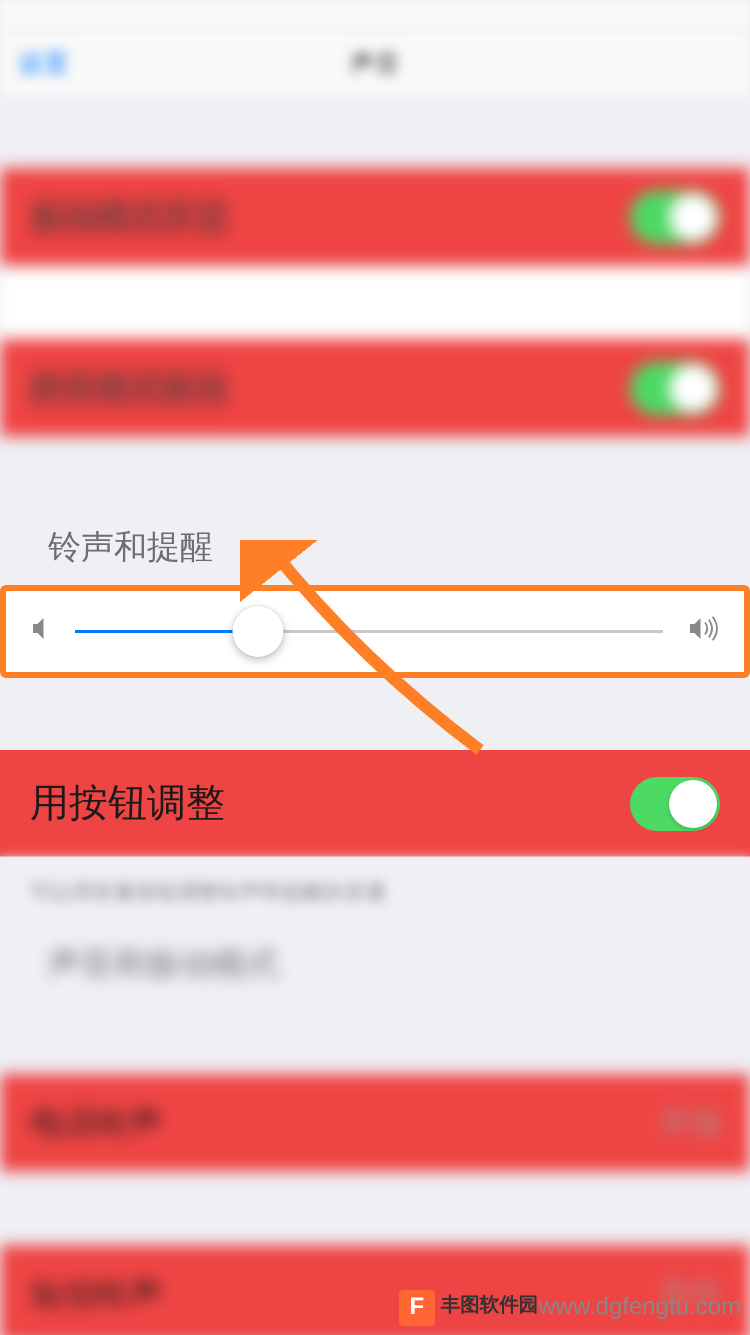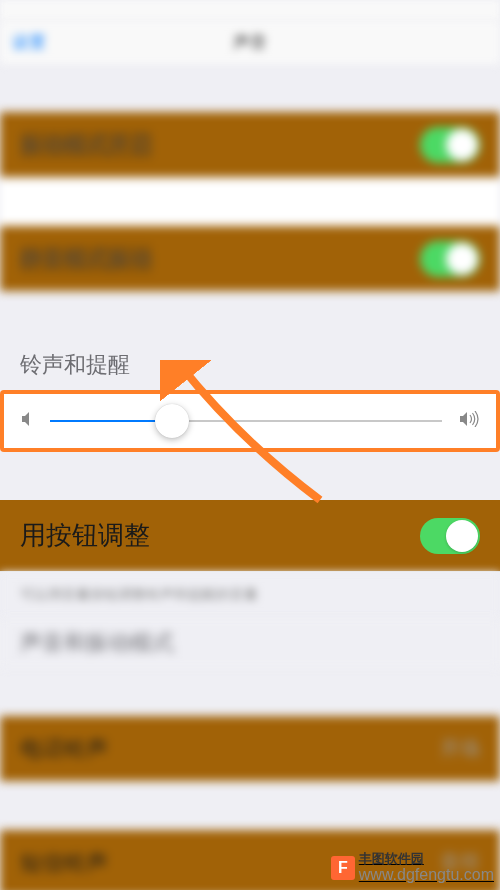--- a/index.html
+++ b/index.html
@@ -45,21 +45,21 @@
       background: #fff;
       filter: blur(5px);
     }
     .row {
       height: 66px;
       display: flex;
       align-items: center;
       justify-content: space-between;
       padding: 0 20px;
       border-bottom: 1px solid #e5e5e5;
-      background: #a16207;
+      background: #ef4444;
       margin-top: 48px;
     }
     .row-label {
       font-size: 22px;
       color: #1a1a1a;
     }
     .toggle {
       width: 60px;
       height: 36px;
       border-radius: 18px;
@@ -74,21 +74,21 @@
       position: absolute;
       top: 2px;
       right: 2px;
       box-shadow: 0 1px 3px rgba(0,0,0,0.2);
     }
     .section-gap {
       height: 48px;
       background: #efeff4;
     }
     .section-header {
-      padding: 10px 20px;
+      padding: 10px 32px;
       font-size: 22px;
       color: #6d6d72;
       background: #efeff4;
     }
     .slider-row {
       background: #fff;
       height: 62px;
       display: flex;
       align-items: center;
       padding: 0 16px;
@@ -162,23 +162,22 @@
       display: flex;
       align-items: center;
       justify-content: center;
       color: #fff;
       font-weight: bold;
       margin-right: 4px;
       font-size: 16px;
     }
     .watermark-text {
       display: flex;
-      flex-direction: column;
+      flex-direction: row;
       line-height: 1.1;
-      text-decoration: underline;
     }
     .watermark-name {
       color: #333;
       font-weight: bold;
     }
     .watermark-url {
       color: #888;
       font-size: 16px;
     }
     .blur-text {

